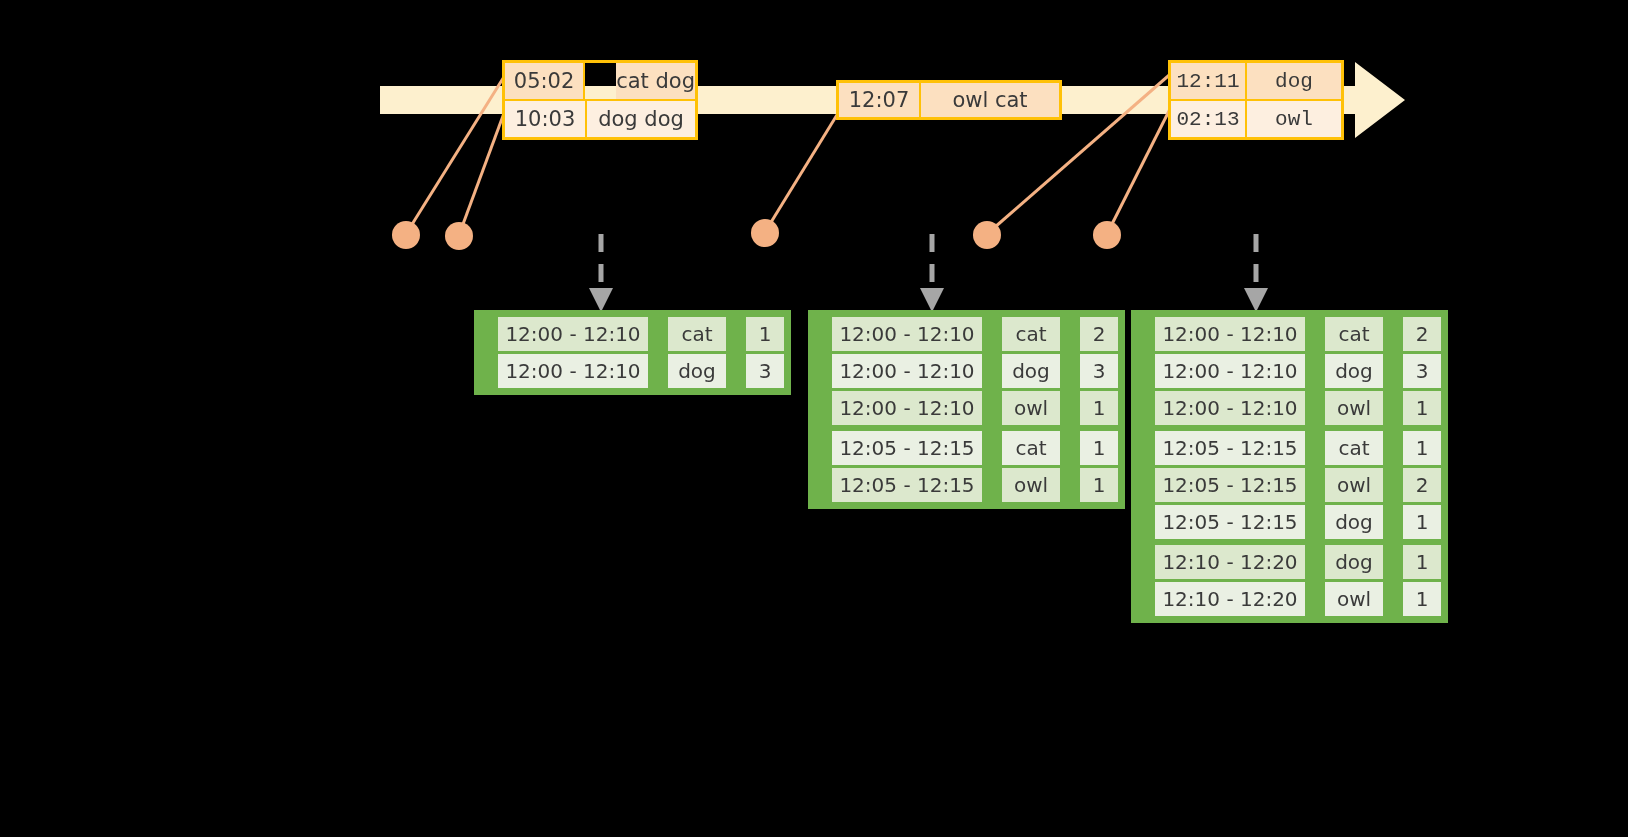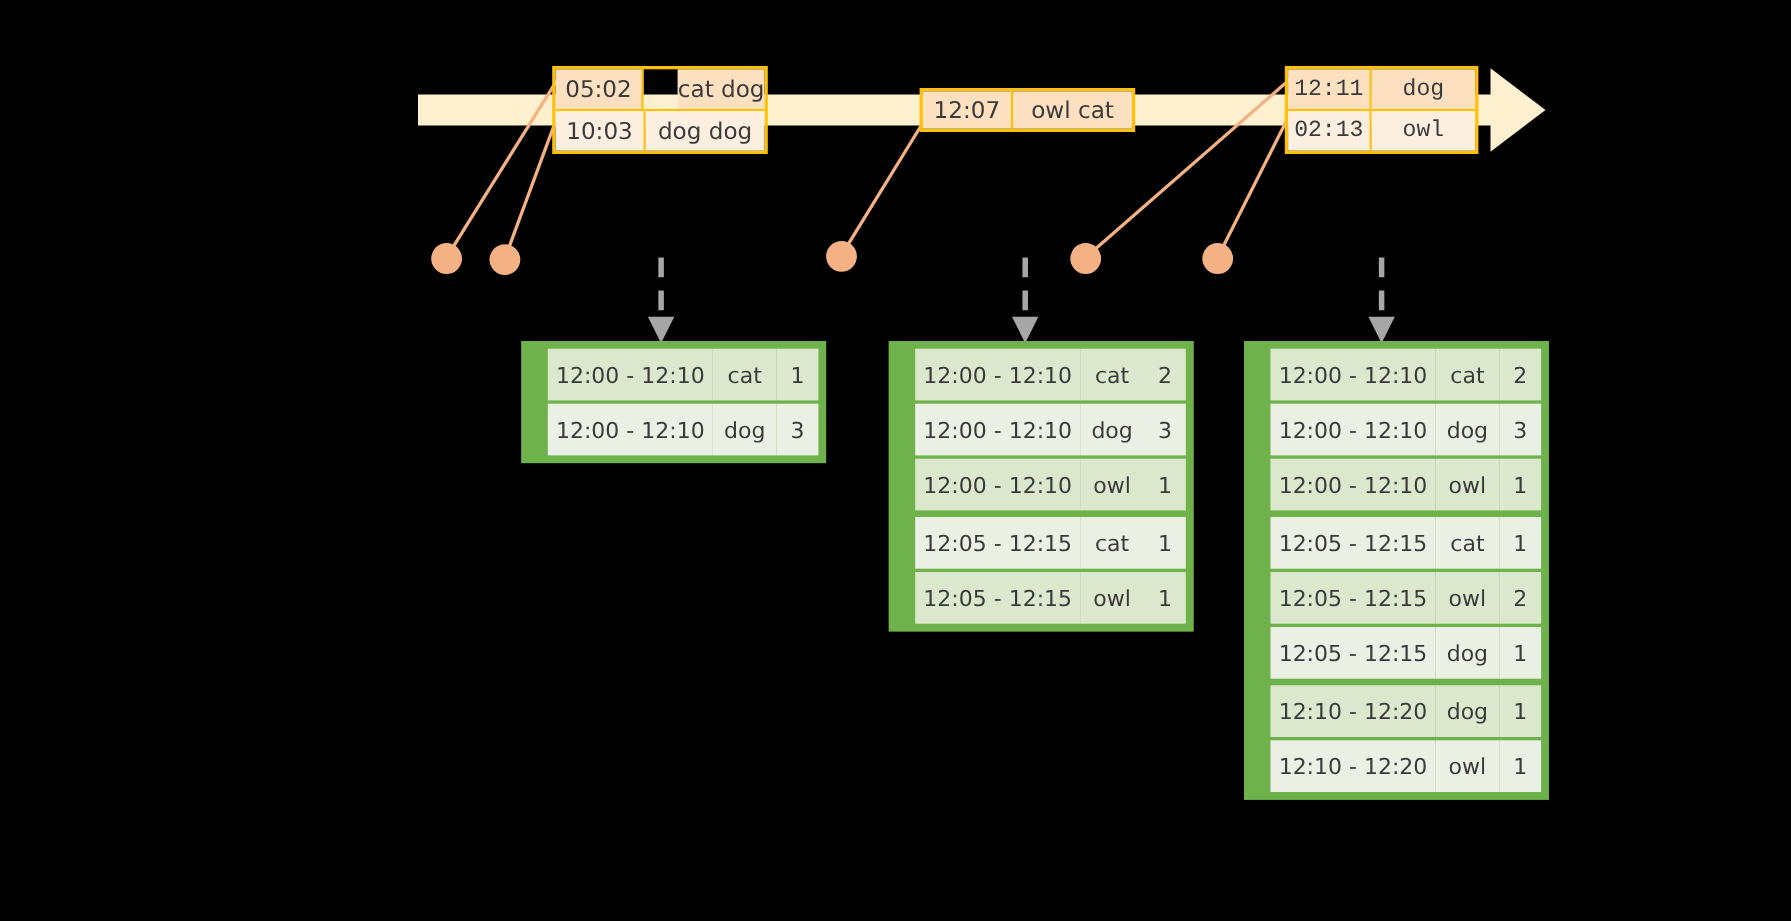--- a/index.html
+++ b/index.html
@@ -17,21 +17,21 @@
             border-right:2px solid #FFC107;box-sizing:border-box;
             font-size:21px;color:#3a3a3a;white-space:nowrap;}
   .evt-words{display:flex;align-items:center;justify-content:center;
              box-sizing:border-box;font-size:21px;color:#3a3a3a;white-space:nowrap;}
   .tone-a .evt-time,.tone-a .evt-words{background:#FCE0C0;}
   .tone-b .evt-time,.tone-b .evt-words{background:#FDEFE0;}
 
   
   .res-table{position:absolute;border:4px solid #6FB24B;box-sizing:border-box;
              background:#6FB24B;display:flex;flex-direction:column;gap:3px;padding:3px;}
-  .res-row{display:flex;gap:0;height:47px;padding-left:17px;}
+  .res-row{display:flex;gap:20px;height:34px;padding-left:17px;}
   .res-row.group-break{margin-top:3px;}
   .res-cell{display:flex;align-items:center;justify-content:center;
             font-size:20px;color:#3a3a3a;box-sizing:border-box;white-space:nowrap;}
   .res-row.shade-a .res-cell{background:#DCE8CD;}
   .res-row.shade-b .res-cell{background:#EAF0E3;}
   .c-win{width:150px;}
   .c-word{width:58px;}
   .c-cnt{width:38px;}
 </style>
 </head>
@@ -71,21 +71,21 @@
     <div class="evt-row tone-a">
       <div class="evt-time" style="width:82px;">05:02</div>
       <div class="evt-words" style="flex:1;margin-left:31px;">cat dog</div>
     </div>
     <div class="evt-row tone-b">
       <div class="evt-time" style="width:82px;">10:03</div>
       <div class="evt-words" style="flex:1;text-align:right;">dog dog</div>
     </div>
   </div>
 
-  <div class="evt-box" style="left:836px;top:80px;width:196px;height:40px;">
+  <div class="evt-box" style="left:836px;top:80px;width:226px;height:40px;">
     <div class="evt-row tone-a">
       <div class="evt-time" style="width:82px;">12:07</div>
       <div class="evt-words" style="flex:1;">owl cat</div>
     </div>
   </div>
 
   <div class="evt-box" style="left:1168px;top:60px;width:176px;height:80px;font-family:Liberation Mono, monospace;">
     <div class="evt-row tone-a">
       <div class="evt-time" style="width:76px;">12:11</div>
       <div class="evt-words" style="flex:1;">dog</div>

